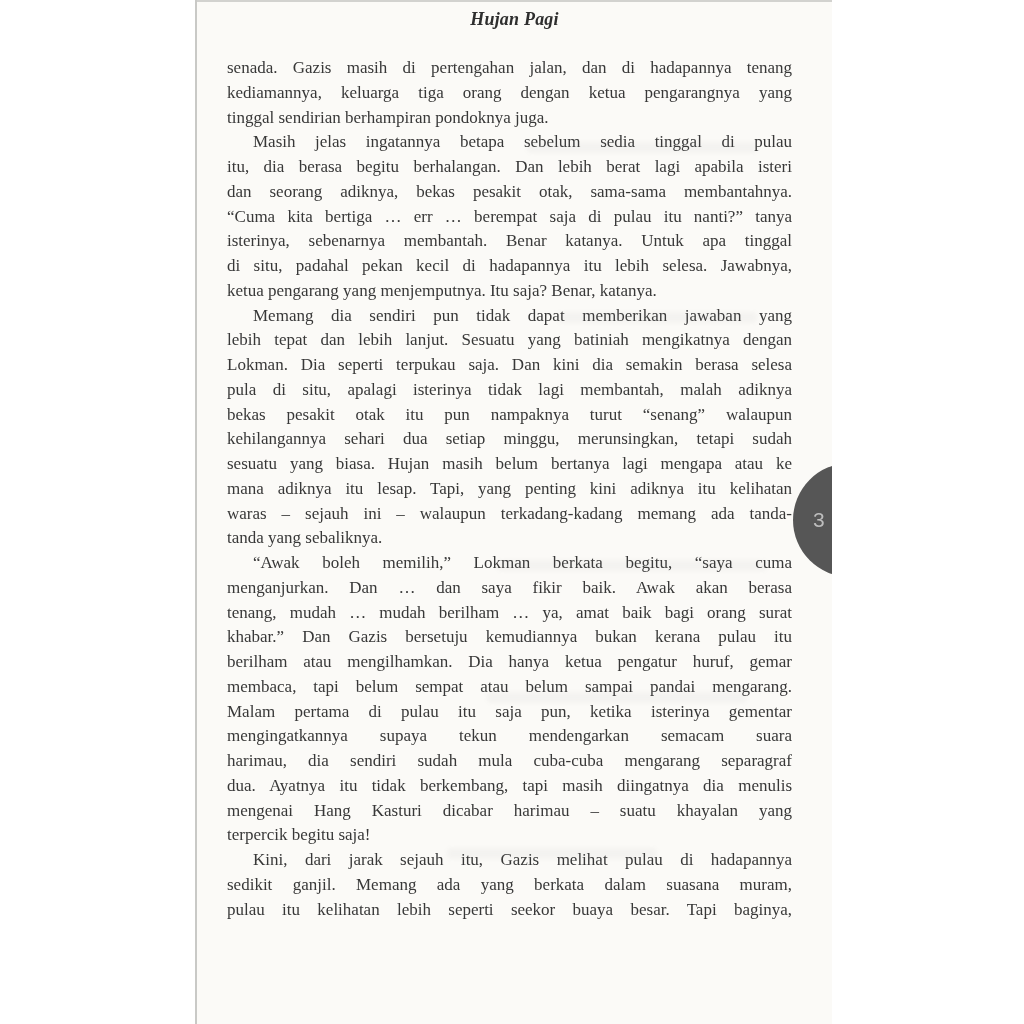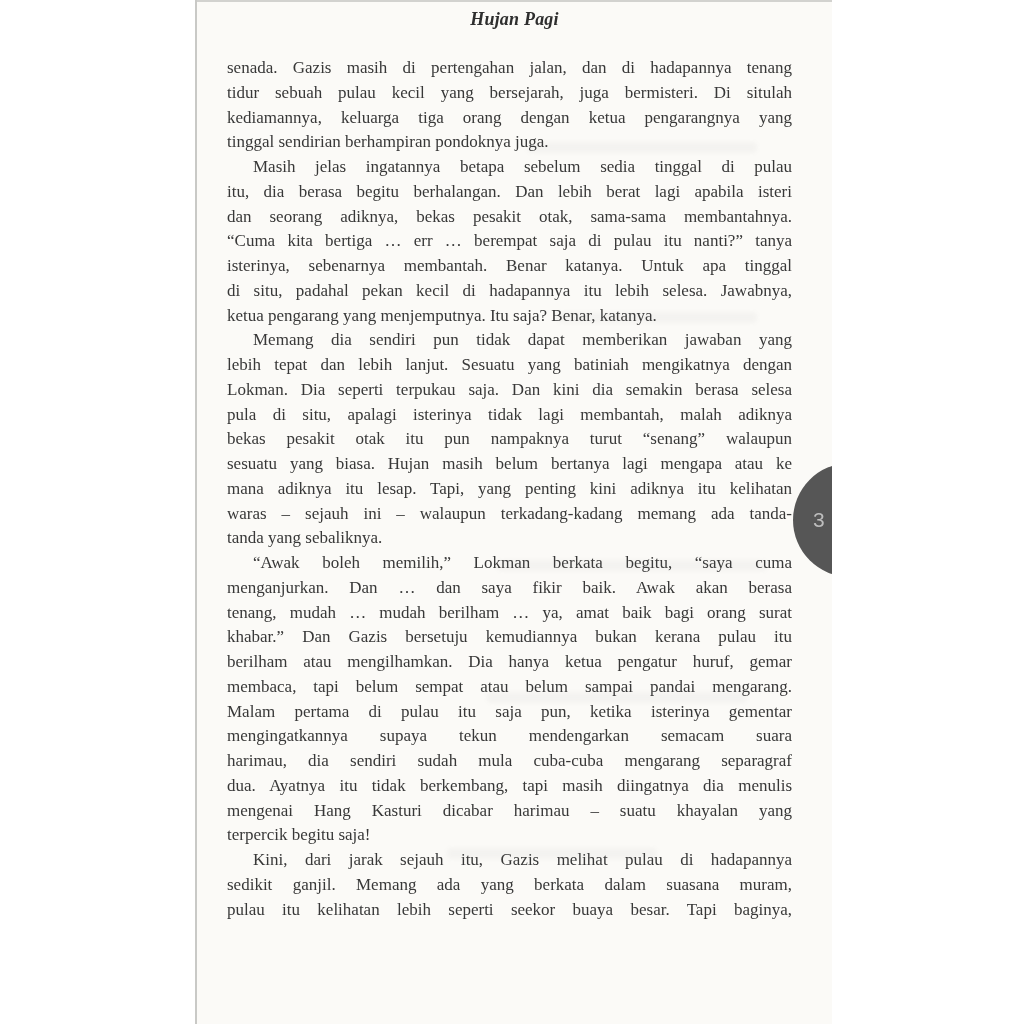--- a/index.html
+++ b/index.html
@@ -114,39 +114,39 @@
   <div class="page">
 
     <div class="page-top-edge"></div>
 
     <div class="running-header">Hujan Pagi</div>
 
     <div class="body-text">
 
     <div class="para">
           <div class="line">senada. Gazis masih di pertengahan jalan, dan di hadapannya tenang</div>
-          <div class="line">tidur sebuah pulau kecil yang bersejarah, juga bermisteri. Di situlah</div>
           <div class="line">kediamannya, keluarga tiga orang dengan ketua pengarangnya yang</div>
           <div class="line last">tinggal sendirian berhampiran pondoknya juga.</div>
         </div>
         <div class="para indent">
           <div class="line">Masih jelas ingatannya betapa sebelum sedia tinggal di pulau</div>
           <div class="line">itu, dia berasa begitu berhalangan. Dan lebih berat lagi apabila isteri</div>
           <div class="line">dan seorang adiknya, bekas pesakit otak, sama-sama membantahnya.</div>
           <div class="line">“Cuma kita bertiga … err … berempat saja di pulau itu nanti?” tanya</div>
           <div class="line">isterinya, sebenarnya membantah. Benar katanya. Untuk apa tinggal</div>
           <div class="line">di situ, padahal pekan kecil di hadapannya itu lebih selesa. Jawabnya,</div>
           <div class="line last">ketua pengarang yang menjemputnya. Itu saja? Benar, katanya.</div>
         </div>
         <div class="para indent">
           <div class="line">Memang dia sendiri pun tidak dapat memberikan jawaban yang</div>
           <div class="line">lebih tepat dan lebih lanjut. Sesuatu yang batiniah mengikatnya dengan</div>
           <div class="line">Lokman. Dia seperti terpukau saja. Dan kini dia semakin berasa selesa</div>
           <div class="line">pula di situ, apalagi isterinya tidak lagi membantah, malah adiknya</div>
           <div class="line">bekas pesakit otak itu pun nampaknya turut “senang” walaupun</div>
+          <div class="line">kehilangannya sehari dua setiap minggu, merunsingkan, tetapi sudah</div>
           <div class="line">sesuatu yang biasa. Hujan masih belum bertanya lagi mengapa atau ke</div>
           <div class="line">mana adiknya itu lesap. Tapi, yang penting kini adiknya itu kelihatan</div>
           <div class="line">waras – sejauh ini – walaupun terkadang-kadang memang ada tanda-</div>
           <div class="line last">tanda yang sebaliknya.</div>
         </div>
         <div class="para indent">
           <div class="line">“Awak boleh memilih,” Lokman berkata begitu, “saya cuma</div>
           <div class="line">menganjurkan. Dan … dan saya fikir baik. Awak akan berasa</div>
           <div class="line">tenang, mudah … mudah berilham … ya, amat baik bagi orang surat</div>
           <div class="line">khabar.” Dan Gazis bersetuju kemudiannya bukan kerana pulau itu</div>

